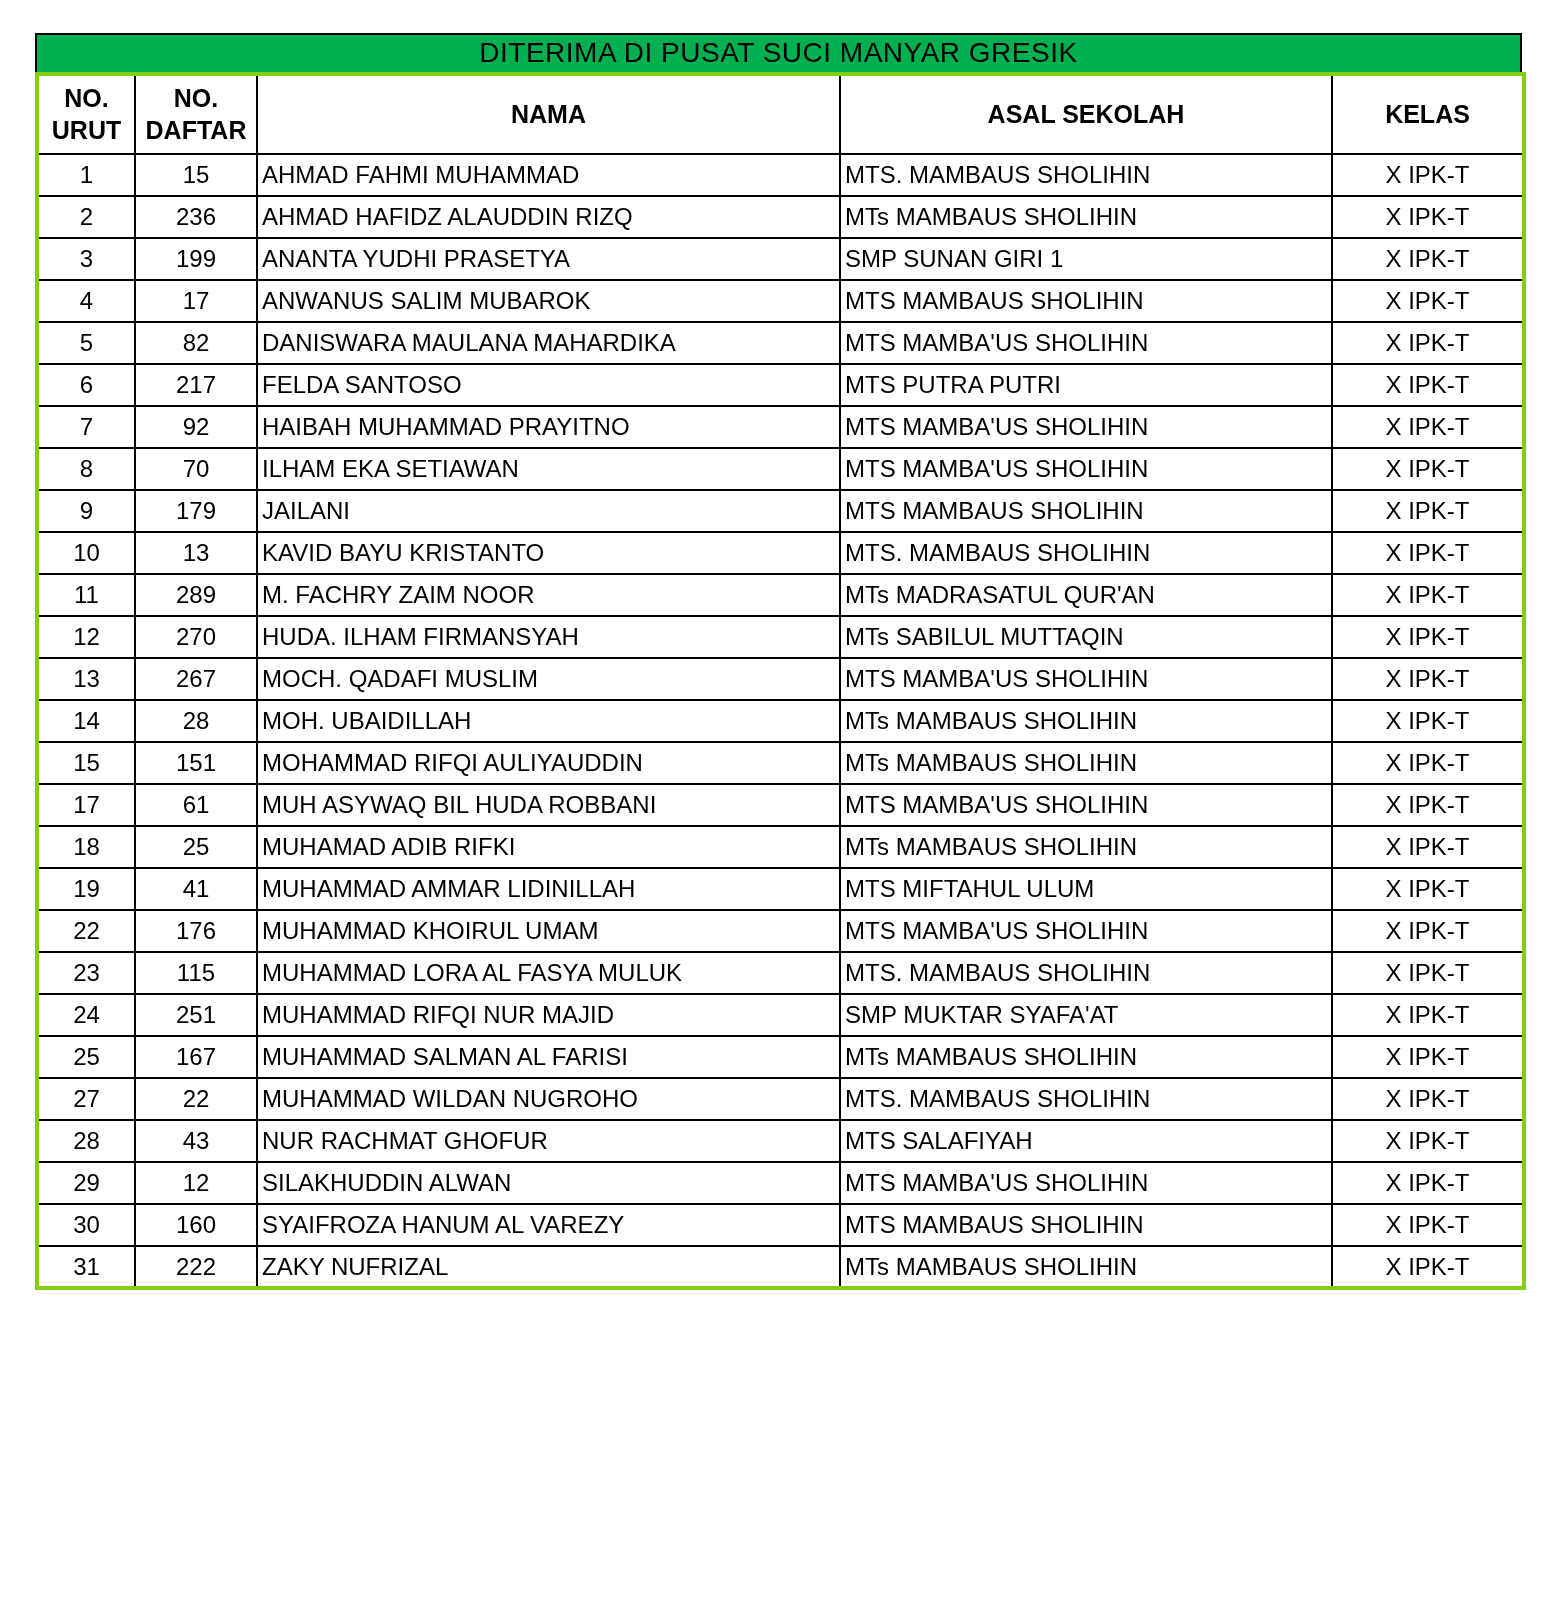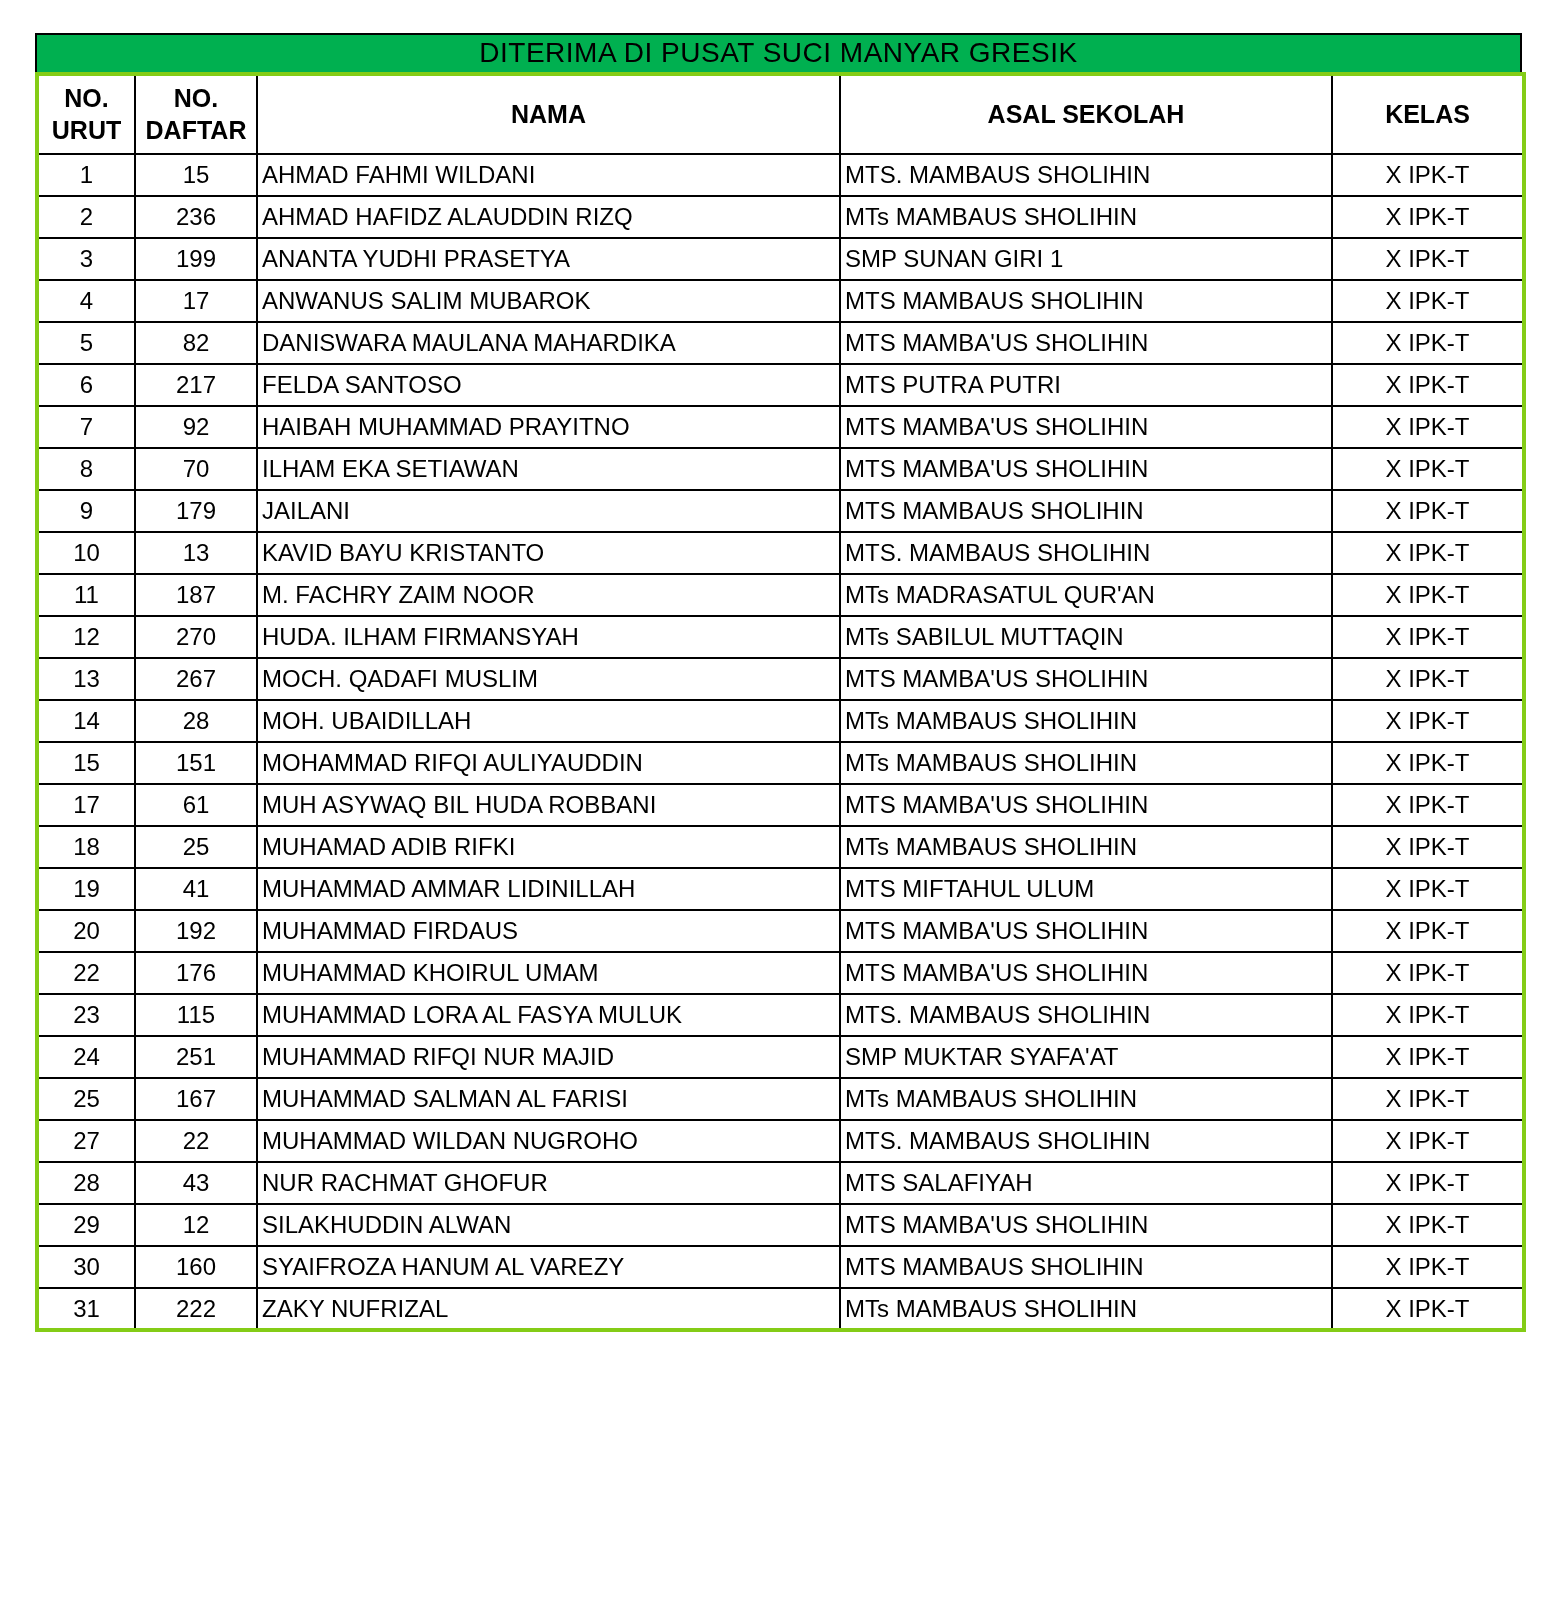--- a/index.html
+++ b/index.html
@@ -87,21 +87,21 @@
 DAFTAR</th>
         <th>NAMA</th>
         <th>ASAL SEKOLAH</th>
         <th>KELAS</th>
       </tr>
     </thead>
     <tbody>
         <tr>
           <td class="a-center">1</td>
           <td class="a-center">15</td>
-          <td class="a-left">AHMAD FAHMI WILDANI</td>
+          <td class="a-left">AHMAD FAHMI MUHAMMAD</td>
           <td class="a-left">MTS. MAMBAUS SHOLIHIN</td>
           <td class="a-center">X IPK-T</td>
         </tr>
         <tr>
           <td class="a-center">2</td>
           <td class="a-center">236</td>
           <td class="a-left">AHMAD HAFIDZ ALAUDDIN RIZQ</td>
           <td class="a-left">MTs MAMBAUS SHOLIHIN</td>
           <td class="a-center">X IPK-T</td>
         </tr>
@@ -156,21 +156,21 @@
         </tr>
         <tr>
           <td class="a-center">10</td>
           <td class="a-center">13</td>
           <td class="a-left">KAVID BAYU KRISTANTO</td>
           <td class="a-left">MTS. MAMBAUS SHOLIHIN</td>
           <td class="a-center">X IPK-T</td>
         </tr>
         <tr>
           <td class="a-center">11</td>
-          <td class="a-center">187</td>
+          <td class="a-center">289</td>
           <td class="a-left">M. FACHRY ZAIM NOOR</td>
           <td class="a-left">MTs MADRASATUL QUR'AN</td>
           <td class="a-center">X IPK-T</td>
         </tr>
         <tr>
           <td class="a-center">12</td>
           <td class="a-center">270</td>
           <td class="a-left">HUDA. ILHAM FIRMANSYAH</td>
           <td class="a-left">MTs SABILUL MUTTAQIN</td>
           <td class="a-center">X IPK-T</td>
@@ -211,27 +211,20 @@
           <td class="a-center">X IPK-T</td>
         </tr>
         <tr>
           <td class="a-center">19</td>
           <td class="a-center">41</td>
           <td class="a-left">MUHAMMAD AMMAR LIDINILLAH</td>
           <td class="a-left">MTS MIFTAHUL ULUM</td>
           <td class="a-center">X IPK-T</td>
         </tr>
         <tr>
-          <td class="a-center">20</td>
-          <td class="a-center">192</td>
-          <td class="a-left">MUHAMMAD FIRDAUS</td>
-          <td class="a-left">MTS MAMBA'US SHOLIHIN</td>
-          <td class="a-center">X IPK-T</td>
-        </tr>
-        <tr>
           <td class="a-center">22</td>
           <td class="a-center">176</td>
           <td class="a-left">MUHAMMAD KHOIRUL UMAM</td>
           <td class="a-left">MTS MAMBA'US SHOLIHIN</td>
           <td class="a-center">X IPK-T</td>
         </tr>
         <tr>
           <td class="a-center">23</td>
           <td class="a-center">115</td>
           <td class="a-left">MUHAMMAD LORA AL FASYA MULUK</td>

